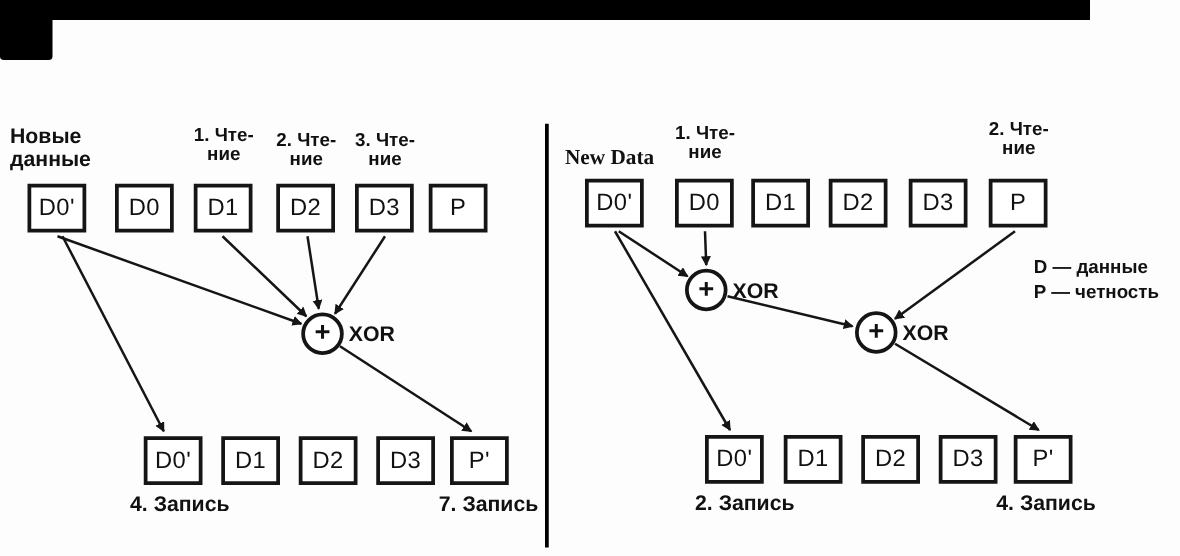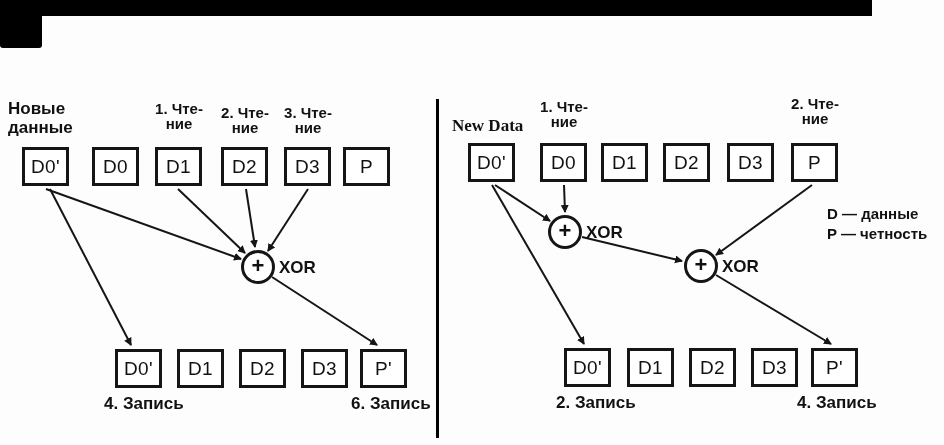--- a/index.html
+++ b/index.html
@@ -57,21 +57,21 @@
   <div class="xor-circle" style="left:241px;top:250px;">+</div>
   <div class="lbl lbl-lg" style="left:279px;top:258px;">XOR</div>
 
   <div class="box" style="left:115px;top:349px;">D0'</div>
   <div class="box" style="left:177px;top:349px;">D1</div>
   <div class="box" style="left:239px;top:349px;">D2</div>
   <div class="box" style="left:301px;top:349px;">D3</div>
   <div class="box" style="left:360px;top:349px;">P'</div>
 
   <div class="lbl lbl-lg" style="left:104px;top:394px;">4. Запись</div>
-  <div class="lbl lbl-lg" style="left:351px;top:394px;">6. Запись</div>
+  <div class="lbl lbl-lg" style="left:351px;top:394px;">7. Запись</div>
 
   <div class="lbl lbl-lg" style="left:452px;top:116px;font-family:Liberation Serif, serif;">New Data</div>
 
   <div class="lbl lbl-sm" style="left:537px;top:99px;">1. Чте-
 ние</div>
   <div class="lbl lbl-sm" style="left:788px;top:96px;">2. Чте-
 ние</div>
 
   <div class="box" style="left:468px;top:143px;">D0'</div>
   <div class="box" style="left:540px;top:143px;">D0</div>

